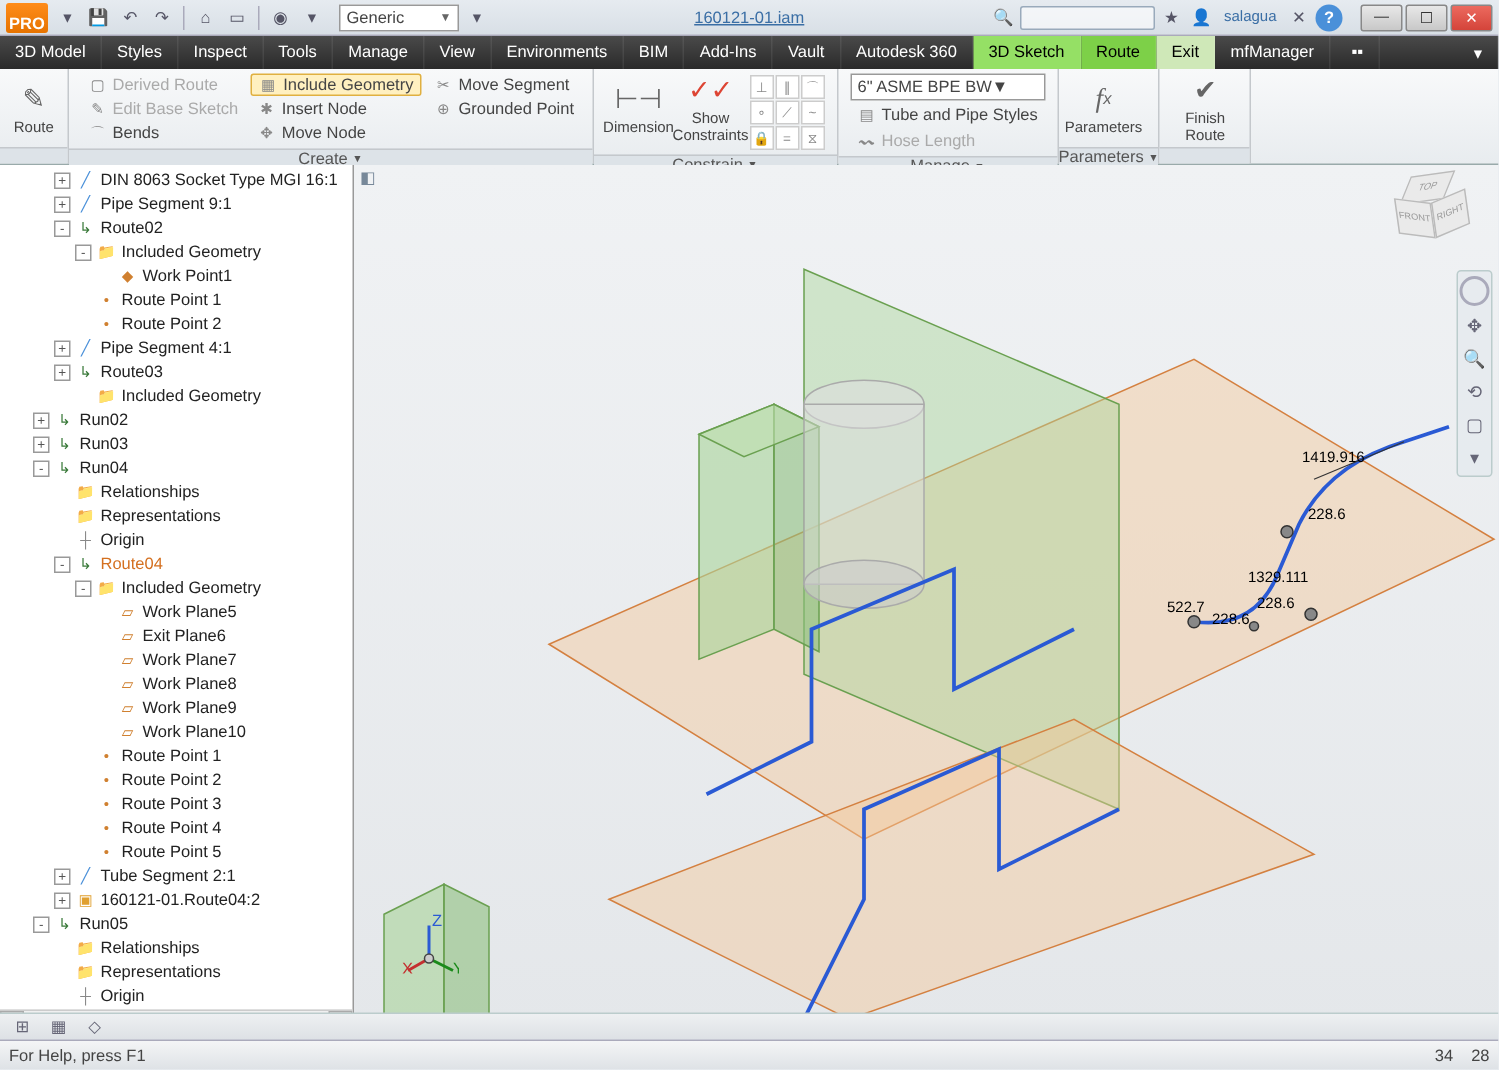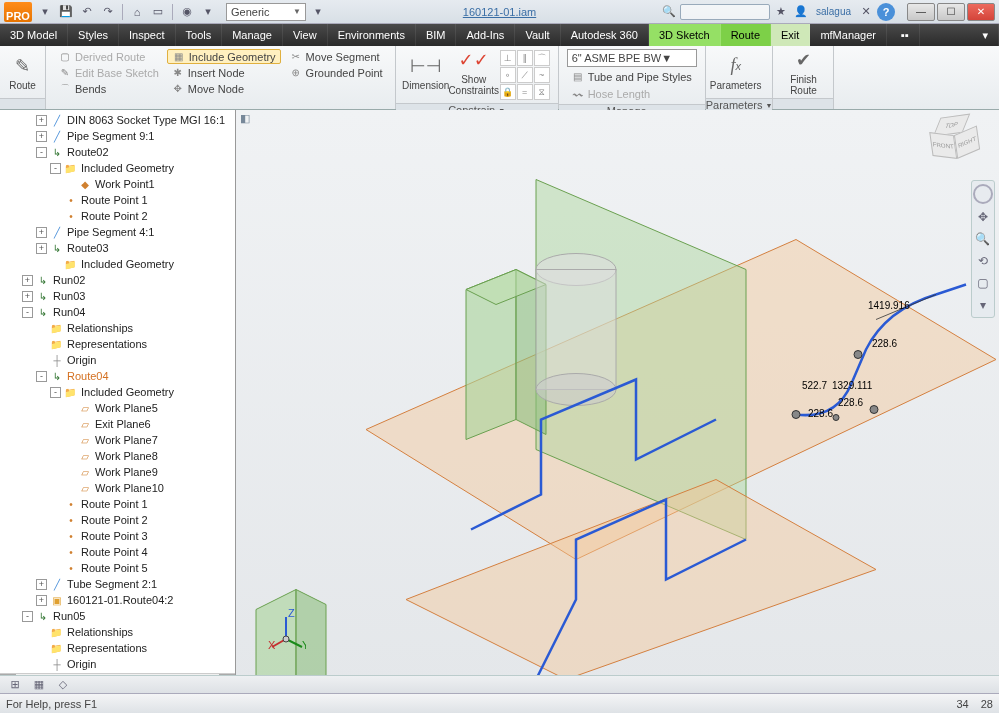--- a/index.html
+++ b/index.html
@@ -205,20 +205,24 @@
         <div class="cmd">
             <span class="cicon">✂</span>
             <span>Move Segment</span>
           </div>
         <div class="cmd">
             <span class="cicon">⊕</span>
             <span>Grounded Point</span>
           </div>
       </div>
     </div>
+    <div class="panel-caption">
+        <span>Create</span>
+        <span class="pdrop">▼</span>
+      </div>
   </div>
 
   <div class="panel">
     <div class="panel-body">
       <div class="bigbtn">
         <div class="ico">⊢⊣</div>
         <div class="lbl">Dimension</div>
       </div>
       <div class="bigbtn">
         <div class="ico" style="color:#d43;">✓✓</div>
@@ -552,21 +556,21 @@
       <circle cx="638" cy="290" r="4" fill="#888" stroke="#333"></circle>
       <circle cx="600" cy="298" r="3" fill="#888" stroke="#333"></circle>
 
       <line x1="640" y1="200" x2="700" y2="175" stroke="#333" stroke-width="0.8"></line>
     </svg>
 
     <div id="annos">
         <div class="annotation" style="left: 632px; top: 190px; text-align: right;">1419.916</div>
         <div class="annotation" style="left: 636px; top: 228px;">228.6</div>
         <div class="annotation" style="left: 596px; top: 270px;">1329.111</div>
-        <div class="annotation" style="left: 542px; top: 270px; margin-left: 24px;">522.7</div>
+        <div class="annotation" style="left: 542px; top: 290px;">522.7</div>
         <div class="annotation" style="left: 602px; top: 287px;">228.6</div>
         <div class="annotation" style="left: 572px; top: 298px;">228.6</div>
       </div>
 
     <div class="viewcube">
       <div class="cube">
         <div class="face top">TOP</div>
         <div class="face front">FRONT</div>
         <div class="face right">RIGHT</div>
       </div>

